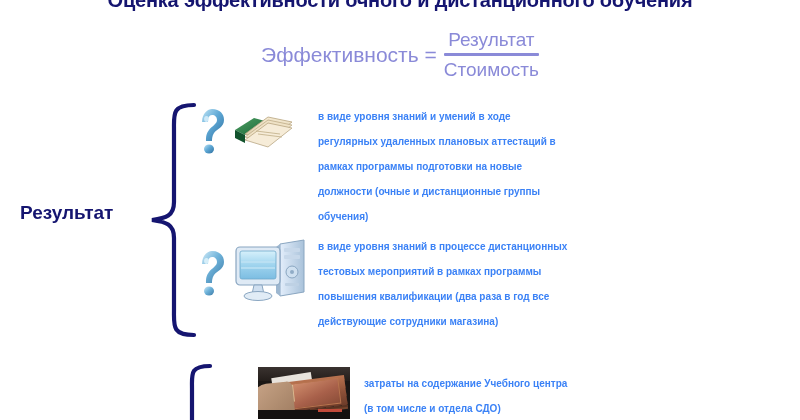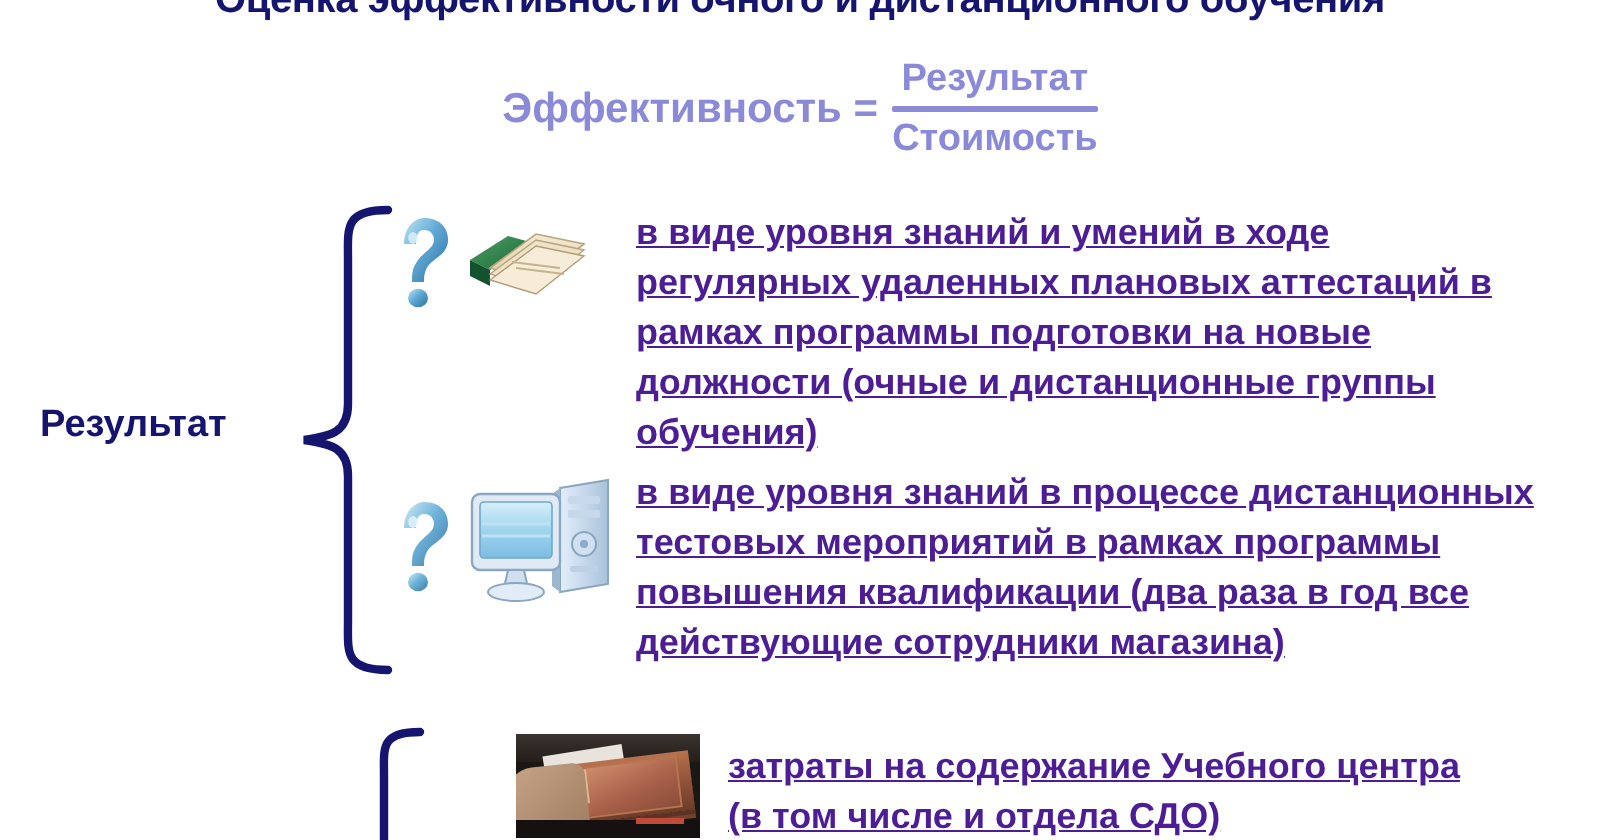--- a/index.html
+++ b/index.html
@@ -32,21 +32,21 @@
   
   #formula {
     position: absolute;
     top: 28px;
     left: 0;
     width: 800px;
     display: flex;
     justify-content: center;
     align-items: center;
     color: #8a8ad8;
-    font-weight: bold;
+    font-weight: normal;
   }
   #formula-lhs {
     font-size: 21px;
     line-height: 1;
     padding-right: 7px;
     white-space: nowrap;
   }
   #fraction {
     display: inline-flex;
     flex-direction: column;
@@ -109,26 +109,25 @@
   .row-icons {
     display: flex;
     align-items: center;
     flex: 0 0 auto;
   }
   #row-1 .row-icons { width: 118px; height: 58px; }
   #row-2 .row-icons { width: 118px; height: 90px; }
   #row-3 .row-icons { width: 100px; height: 54px; }
 
   .row-text {
-    color: #4c1d95;
-    font-size: 18px;
+    color: #3b82f6;
+    font-size: 10px;
     font-weight: bold;
     line-height: 25px;
     white-space: pre-line;
-    text-decoration: underline;
   }
   #row-1 .row-text { width: 470px; margin-left: 4px; }
   #row-2 .row-text { width: 478px; margin-left: 4px; padding-top: 4px; }
   #row-3 .row-text { width: 470px; margin-left: 6px; padding-top: 5px; }
 
   
   .icon-q { flex: 0 0 auto; }
   .icon-books { flex: 0 0 auto; margin-left: 6px; }
   .icon-computer { flex: 0 0 auto; margin-left: 6px; }
 

